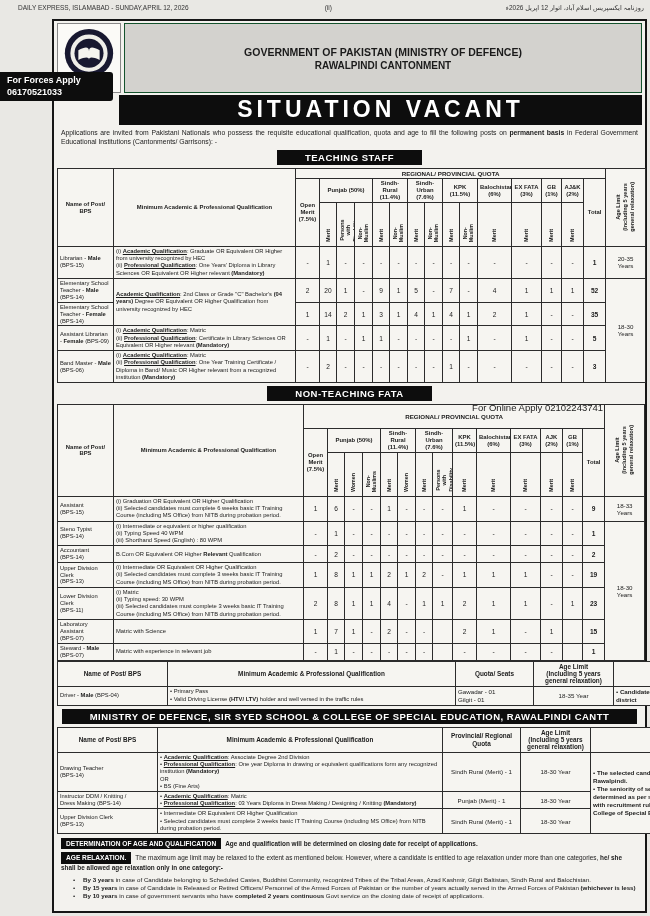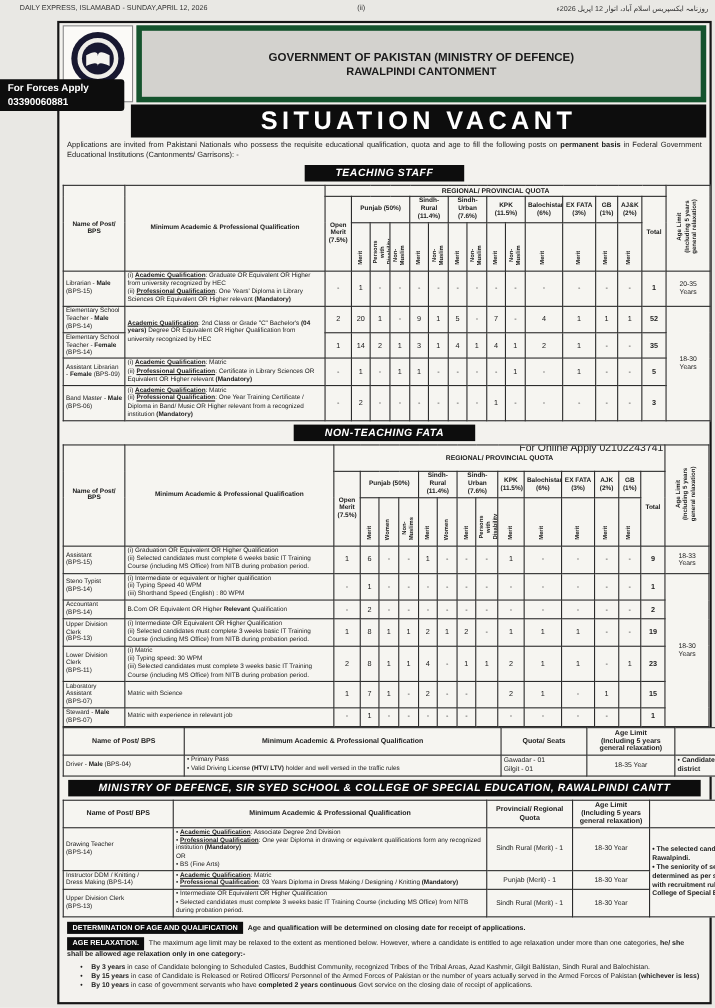--- a/index.html
+++ b/index.html
@@ -3,28 +3,28 @@
 <meta charset="utf-8">
 <style>
   * { margin:0; padding:0; box-sizing:border-box; }
   body { width:650px; height:916px; background:#e9e8e4; font-family:"Liberation Sans", sans-serif; color:#1b1b1b; position:relative; overflow:hidden; }
   .b { font-weight:bold; } .u { text-decoration:underline; }
   .masthead { position:absolute; top:4px; left:18px; right:6px; display:flex; justify-content:space-between; font-size:6.5px; color:#333; }
   .masthead .mid { position:absolute; left:49%; }
   .ad-frame { position:absolute; left:52px; top:19px; width:595px; height:894px; border:2.5px solid #161616; background:#f3f2ee; padding:2px 3px; }
   .head-row { display:flex; gap:3px; height:70px; }
   .logo-box { width:64px; border:1px solid #888; background:#fbfaf7; display:flex; align-items:center; justify-content:center; }
-  .titles { flex:1; background:#d3d2ce; border:5px solid #14532d; display:flex; flex-direction:column; justify-content:center; text-align:center; gap:2px; }
+  .titles { flex:1; background:#d3d2ce; border:1px solid #14532d; display:flex; flex-direction:column; justify-content:center; text-align:center; gap:2px; }
   .t1 { font-size:10.5px; font-weight:bold; }
   .t2 { font-size:10px; font-weight:bold; }
   .t3 { font-size:10px; font-weight:bold;text-align:center; }
   .apply-box { position:absolute; left:0; top:72px; width:113px; background:#0d0d0d; color:#fff; font-weight:bold; font-size:9px; padding:3px 7px; line-height:1.3; border-radius:0 3px 3px 0; z-index:5; }
   .situation { margin:2px 0 2px 62px; background:#0d0d0d; color:#fff; font-weight:bold; font-size:23px; letter-spacing:4px; text-align:center; padding:1px 0 2px; }
   .intro { font-size:6.8px; line-height:1.35; margin:3px 4px 4px; text-align:justify; }
-  .sec-banner { display:table; margin:3px auto 3px; background:#0d0d0d; color:#fff; font-weight:bold; font-size:9.5px; padding:2px 28px; letter-spacing:.5px;font-style:italic; }
+  .sec-banner { display:table; margin:3px auto 3px; background:#0d0d0d; color:#fff; font-weight:bold; font-size:9.5px; padding:2px 28px; letter-spacing:.5px; }
   table { border-collapse:collapse; width:100%; table-layout:fixed; background:#f6f5f1; }
   th, td { border:0.8px solid #2c2c2c; padding:1px 2px; vertical-align:middle; overflow:hidden; }
   th { font-size:5.9px; font-weight:bold; text-align:center; white-space:pre-line; line-height:1.15; }
   .quota-title { height:9px; font-size:6.2px; position:relative; }
   .overlay { position:absolute; left:56%; top:-2px; font-size:9.5px; font-weight:normal; white-space:nowrap; color:#222; z-index:4; }
   .sub { height:44px; vertical-align:bottom; padding-bottom:2px; }
   .vert { writing-mode:vertical-rl; transform:rotate(180deg); font-size:5.3px; white-space:pre-line; display:inline-block; max-height:42px; line-height:1.2; }
   .vert-age { writing-mode:vertical-rl; transform:rotate(180deg); font-size:5.6px; white-space:pre-line; display:inline-block; max-height:92px; line-height:1.25; }
   td.nm { font-size:5.8px; text-align:left; white-space:pre-line; line-height:1.2; }
   td.ql { font-size:5.8px; text-align:left; white-space:pre-line; line-height:1.25; }
@@ -45,21 +45,21 @@
 <body>
 
 <div class="masthead">
   <span>DAILY EXPRESS, ISLAMABAD - SUNDAY,APRIL 12, 2026</span>
   <span class="mid">(ii)</span>
   <span>روزنامہ ایکسپریس اسلام آباد، اتوار 12 اپریل 2026ء</span>
 </div>
 
 <div class="apply-box">
   <div>For Forces Apply</div>
-  <div>03390060881</div>
+  <div>06170521033</div>
 </div>
 
 <div class="ad-frame">
 
   <div class="head-row">
     <div class="logo-box">
       <svg width="58" height="62" viewBox="0 0 60 64">
         <circle cx="30" cy="27" r="25" fill="#181830"></circle>
         <circle cx="30" cy="27" r="20" fill="#efeee9" stroke="#181830" stroke-width="1.5"></circle>
         <circle cx="30" cy="27" r="15" fill="#181830"></circle>

